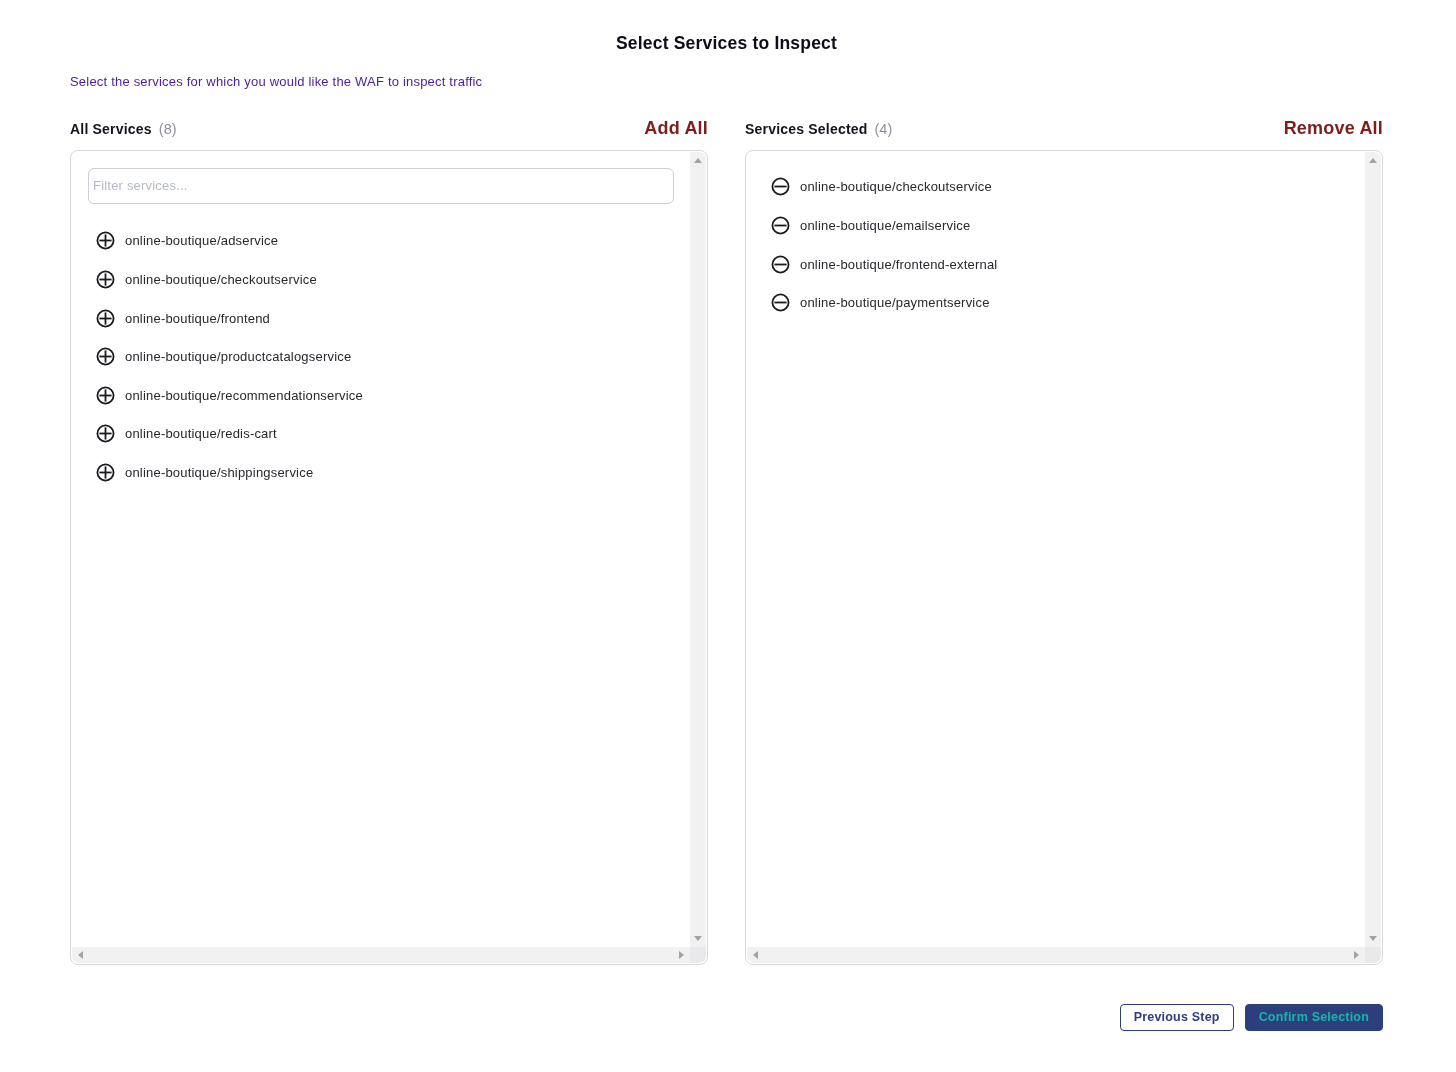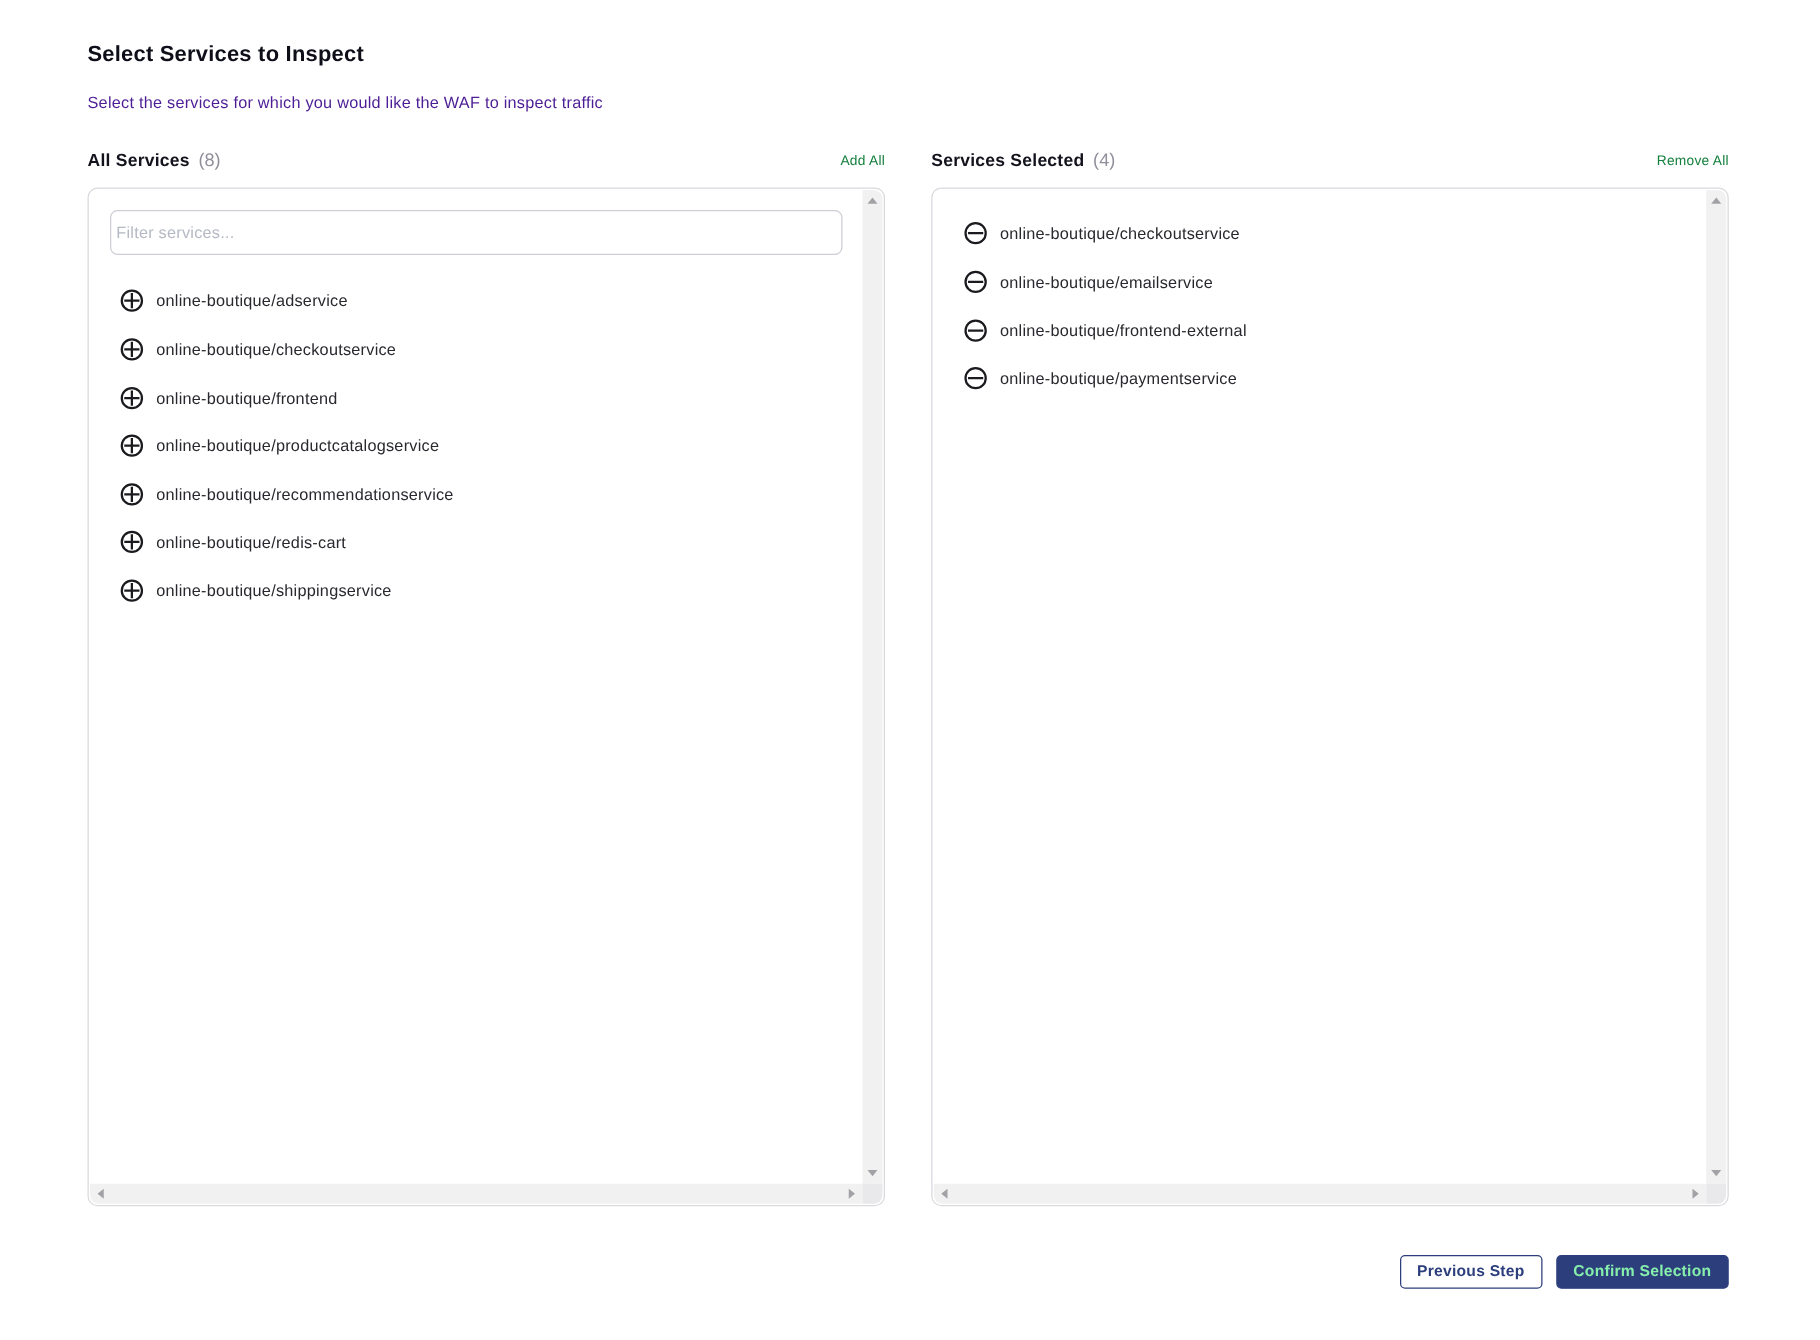--- a/index.html
+++ b/index.html
@@ -14,20 +14,21 @@
   .page { padding: 33px 0 0 70px; }
   .content { width: 1313px; }
 
   .page-title {
     margin: 0;
     font-size: 17.5px;
     font-weight: 700;
     letter-spacing: 0.2px;
     color: #0e0e19;
     line-height: 1.2;
+    text-align: center;
   }
   .page-subtitle {
     margin: 20px 0 0 0;
     font-size: 13px;
     color: #4c1d95;
     letter-spacing: 0.2px;
     line-height: 1.2;
   }
 
   .columns { display: flex; gap: 37px; margin-top: 30px; }
@@ -38,21 +39,21 @@
     height: 18px;
   }
   .col-title-wrap { display: flex; align-items: baseline; }
   .col-title {
     font-size: 14px; font-weight: 700; color: #13131d; letter-spacing: 0.2px;
   }
   .col-count {
     margin-left: 7px; font-size: 14.5px; font-weight: 400; color: #8f8f9b;
   }
   .col-action {
-    font-size: 11px; font-weight: 400; color: #15803d;
+    font-size: 18px; font-weight: 700; color: #7f1d1d;
     text-decoration: none; cursor: pointer; letter-spacing: 0.2px;
   }
 
   .panel {
     position: relative;
     margin-top: 12px;
     height: 815px;
     border: 1px solid #d9d9de;
     border-radius: 8px;
     background: #fff;
@@ -143,21 +144,21 @@
     line-height: 25px;
   }
   .btn-ghost {
     background: #ffffff;
     border: 1px solid #2c3e7c;
     color: #2c3e7c;
   }
   .btn-primary {
     background: #2c3e7c;
     border: 1px solid #2c3e7c;
-    color: #86efac;
+    color: #14b8a6;
   }
 </style>
 </head>
 <body>
 
 <div class="page">
   <div class="content">
 
     <h1 class="page-title">Select Services to Inspect</h1>
     <p class="page-subtitle">Select the services for which you would like the WAF to inspect traffic</p>

